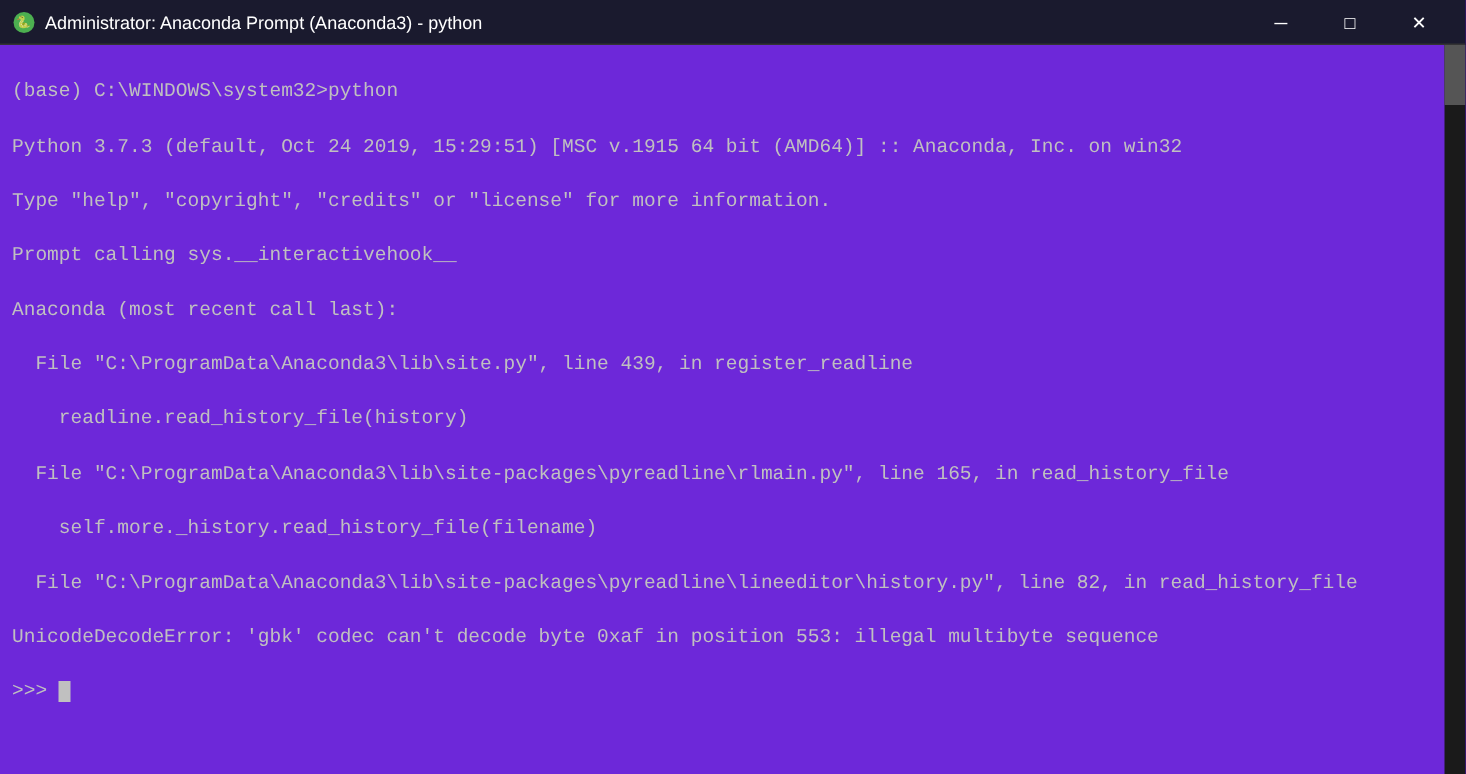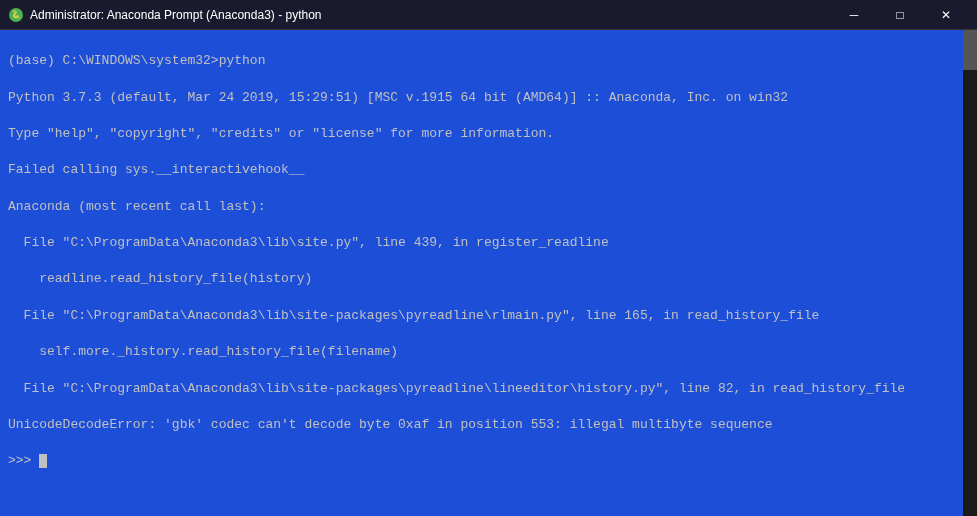--- a/index.html
+++ b/index.html
@@ -62,21 +62,21 @@
       align-items: center;
       justify-content: center;
       color: #fff;
       font-size: 12px;
       cursor: pointer;
       font-family: 'Segoe UI', sans-serif;
     }
 
     
     .terminal {
-      background: #1d4ed8;
+      background: #6d28d9;
       color: #c0c0c0;
       padding: 4px 8px;
       height: calc(516px - 30px);
       overflow: hidden;
       white-space: pre;
       line-height: 1.4;
     }
 
     .line {
       display: block;
@@ -130,23 +130,23 @@
   <div class="titlebar-controls">
     <div class="titlebar-btn">─</div>
     <div class="titlebar-btn">□</div>
     <div class="titlebar-btn close">✕</div>
   </div>
 </div>
 
 <div class="terminal-wrapper">
   <div class="terminal" id="terminal-content"><span class="line"></span>
 <span class="line">(base) C:\WINDOWS\system32&gt;python</span>
-<span class="line">Python 3.7.3 (default, Mar 24 2019, 15:29:51) [MSC v.1915 64 bit (AMD64)] :: Anaconda, Inc. on win32</span>
+<span class="line">Python 3.7.3 (default, Oct 24 2019, 15:29:51) [MSC v.1915 64 bit (AMD64)] :: Anaconda, Inc. on win32</span>
 <span class="line">Type "help", "copyright", "credits" or "license" for more information.</span>
-<span class="line">Failed calling sys.__interactivehook__</span>
+<span class="line">Prompt calling sys.__interactivehook__</span>
 <span class="line">Anaconda (most recent call last):</span>
 <span class="line">  File "C:\ProgramData\Anaconda3\lib\site.py", line 439, in register_readline</span>
 <span class="line">    readline.read_history_file(history)</span>
 <span class="line">  File "C:\ProgramData\Anaconda3\lib\site-packages\pyreadline\rlmain.py", line 165, in read_history_file</span>
 <span class="line">    self.more._history.read_history_file(filename)</span>
 <span class="line">  File "C:\ProgramData\Anaconda3\lib\site-packages\pyreadline\lineeditor\history.py", line 82, in read_history_file</span>
 <span class="line">UnicodeDecodeError: 'gbk' codec can't decode byte 0xaf in position 553: illegal multibyte sequence</span>
 <span class="line prompt-line">&gt;&gt;&gt; <span class="cursor"></span></span>
 </div>
   <div class="scrollbar">

